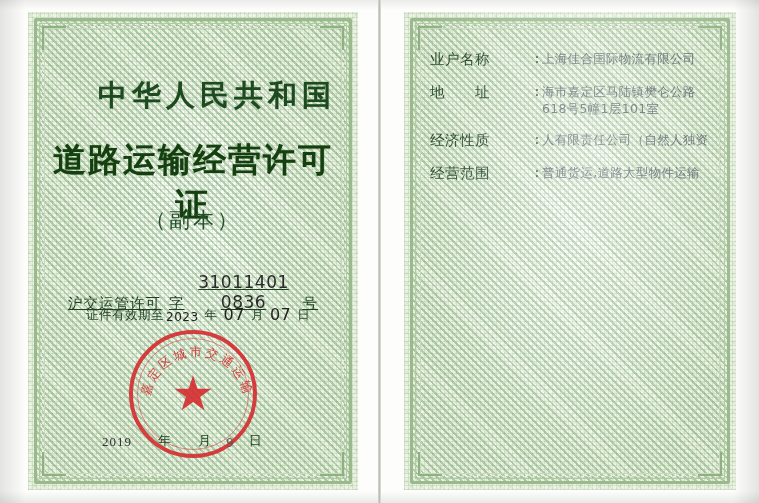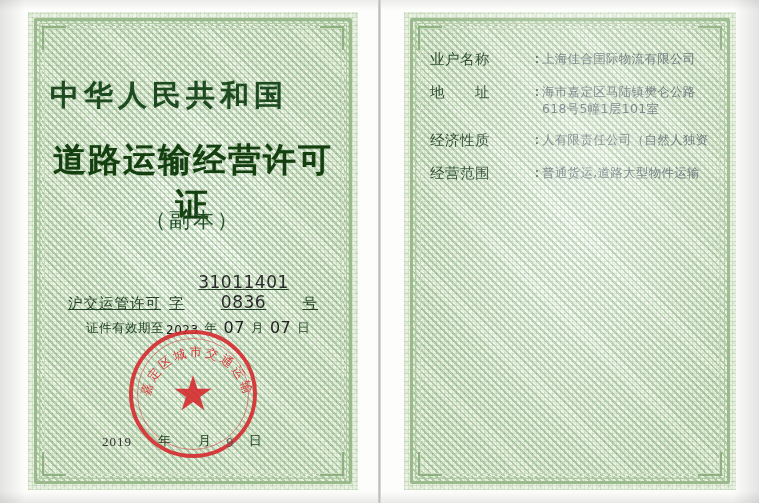--- a/index.html
+++ b/index.html
@@ -115,21 +115,21 @@
   
   .left-content {
     position: absolute;
     left: 22px; top: 22px; right: 22px; bottom: 22px;
   }
 
   .title-country {
     position: absolute;
     top: 42px;
     left: 0; right: 0;
-    text-align: left;
+    text-align: right;
     font-family: "DejaVu Serif", serif;
     font-size: 29px;
     font-weight: bold;
     letter-spacing: 5px;
     color: #1d4b1f;
     text-shadow: 0 0 1px rgba(30,70,30,0.35);
   }
 
   .title-main {
     position: absolute;
@@ -178,21 +178,21 @@
     font-size: 17px;
     color: #2a2a2a;
     letter-spacing: 0.5px;
     border-bottom: 1px solid rgba(60,90,60,0.0);
   }
   .licence-hao { margin-left: 4px; }
 
   
   .valid-line {
     position: absolute;
-    top: 284px;
+    top: 271px;
     left: 36px;
     right: 36px;
     display: flex;
     align-items: flex-end;
     font-family: "DejaVu Serif", serif;
     font-size: 12.5px;
     color: #1f3f22;
     letter-spacing: 0.5px;
   }
   .valid-label { white-space: nowrap; }

